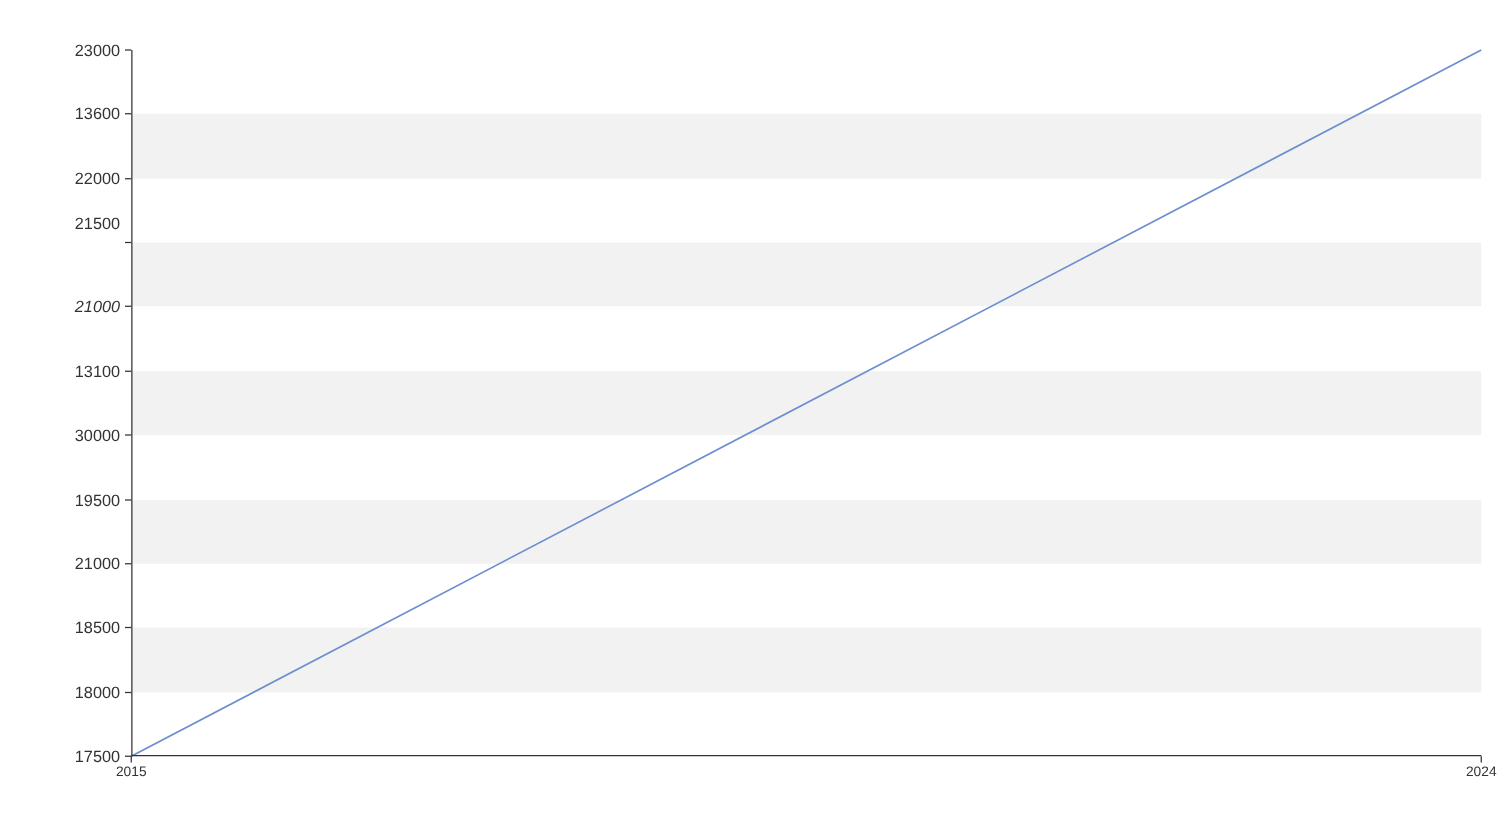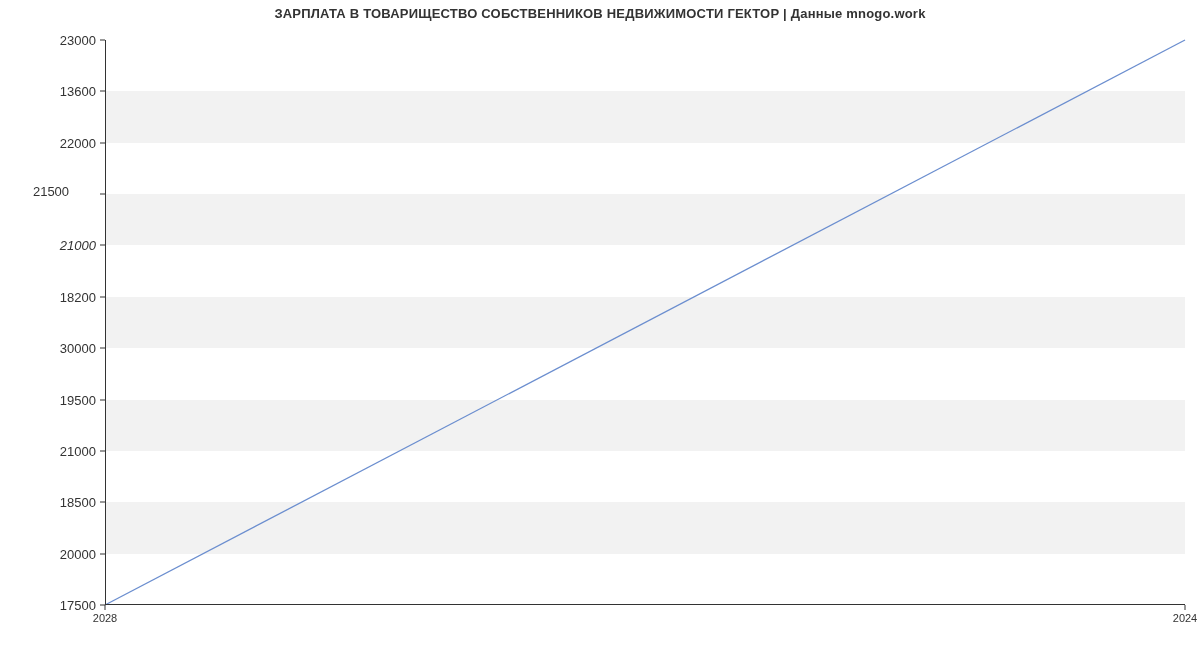--- a/index.html
+++ b/index.html
@@ -94,56 +94,55 @@
   .series-line {
     fill: none;
     stroke: #6b8ecf;
     stroke-width: 1.3;
   }
 </style>
 </head>
 <body>
 
 <div class="chart-wrap">
-  <div class="title">ЗАРПЛАТА В ТОВАРИЩЕСТВО СОБСТВЕННИКОВ НЕДВИЖИМОСТИ ГЕКТОР | Данные mnogo.work</div>
 
   <div class="plot">
       <div class="band" style="top: 51.3636px; height: 51.3636px;"></div>
       <div class="band" style="top: 154.091px; height: 51.3636px;"></div>
       <div class="band" style="top: 256.818px; height: 51.3636px;"></div>
       <div class="band" style="top: 359.545px; height: 51.3636px;"></div>
       <div class="band" style="top: 462.273px; height: 51.3636px;"></div>
 
     <svg class="line-layer" viewBox="0 0 1080 565" preserveAspectRatio="none">
       <path class="series-line" d="M0.00 565.00 L1080.00 0.00"></path>
     </svg>
     <div class="plot-border-left"></div>
     <div class="plot-border-bottom"></div>
   </div>
 <div class="y-tick-label" style="top: 605px;">17500</div>
     <div class="y-tick-mark" style="top: 605px;"></div>
-    <div class="y-tick-label" style="top: 553.636px;">20000</div>
+    <div class="y-tick-label" style="top: 553.636px;">18000</div>
     <div class="y-tick-mark" style="top: 553.636px;"></div>
     <div class="y-tick-label" style="top: 502.273px;">18500</div>
     <div class="y-tick-mark" style="top: 502.273px;"></div>
     <div class="y-tick-label" style="top: 450.909px;">21000</div>
     <div class="y-tick-mark" style="top: 450.909px;"></div>
     <div class="y-tick-label" style="top: 399.545px;">19500</div>
     <div class="y-tick-mark" style="top: 399.545px;"></div>
     <div class="y-tick-label" style="top: 348.182px;">30000</div>
     <div class="y-tick-mark" style="top: 348.182px;"></div>
-    <div class="y-tick-label" style="top: 296.818px;">18200</div>
+    <div class="y-tick-label" style="top: 296.818px;">13100</div>
     <div class="y-tick-mark" style="top: 296.818px;"></div>
     <div class="y-tick-label" style="top: 245.455px; font-style: italic;">21000</div>
     <div class="y-tick-mark" style="top: 245.455px;"></div>
-    <div class="y-tick-label" style="top: 191px; text-align: center;">21500</div>
+    <div class="y-tick-label" style="top: 179px;">21500</div>
     <div class="y-tick-mark" style="top: 194.091px;"></div>
     <div class="y-tick-label" style="top: 142.727px;">22000</div>
     <div class="y-tick-mark" style="top: 142.727px;"></div>
     <div class="y-tick-label" style="top: 91.3636px;">13600</div>
     <div class="y-tick-mark" style="top: 91.3636px;"></div>
     <div class="y-tick-label" style="top: 40px;">23000</div>
     <div class="y-tick-mark" style="top: 40px;"></div>
-    <div class="x-tick-label" style="left: 105px;">2028</div>
+    <div class="x-tick-label" style="left: 105px;">2015</div>
     <div class="x-tick-mark" style="left: 105px;"></div>
     <div class="x-tick-label" style="left: 1185px;">2024</div>
     <div class="x-tick-mark" style="left: 1185px;"></div>
   </div>
 
 </body></html>

